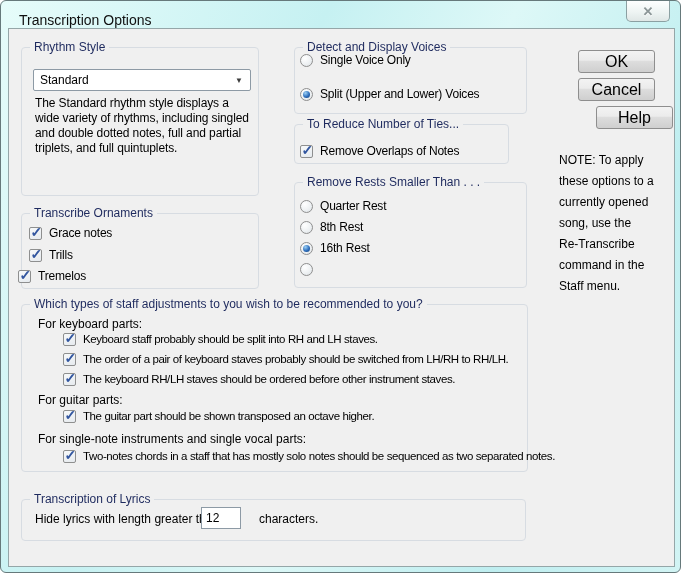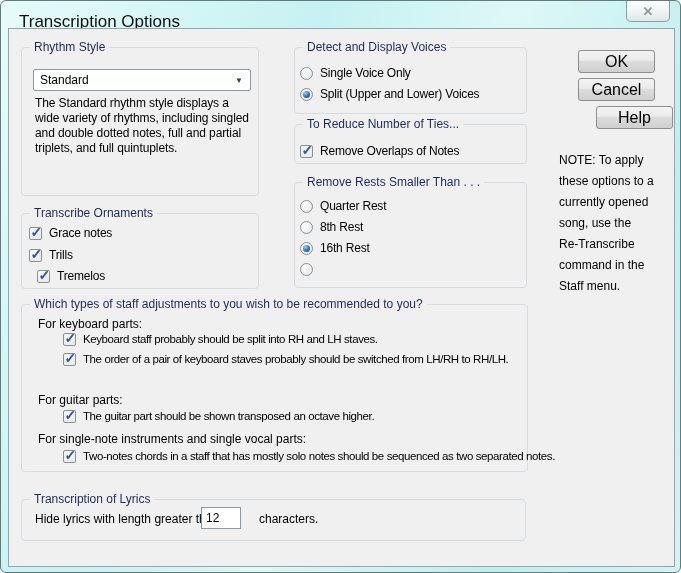--- a/index.html
+++ b/index.html
@@ -5,21 +5,21 @@
   html,body { margin:0; padding:0; background:#ffffff; }
   * { box-sizing:border-box; }
   .window {
     position:relative; width:681px; height:573px;
     font-family:"Liberation Sans", sans-serif; font-size:12px; color:#000;
     border:1px solid #66797b; border-radius:6px;
     background:linear-gradient(115deg,#e6fcfa 0%,#c6f1f2 35%,#ddf8f7 55%,#bfeef0 80%,#d2f4f4 100%);
     overflow:hidden;
   }
   .titlebar { position:absolute; left:0; top:0; width:100%; height:27px; }
-  .window-title { position:absolute; left:18px; top:11px; font-size:17px; color:#101010; white-space:nowrap; }
+  .window-title { position:absolute; left:18px; top:11px; font-size:14px; color:#101010; white-space:nowrap; }
   .close-btn {
     position:absolute; left:625px; top:0; width:44px; height:21px;
     border:1px solid #8ba0a2; border-top:none; border-radius:0 0 5px 5px;
     background:linear-gradient(#fdffff, #eef4f3 55%, #dfe7e6);
     display:flex; align-items:center; justify-content:center; cursor:default;
   }
   .close-glyph { color:#8b9697; font-weight:bold; font-size:13px; line-height:1;
     text-shadow:0 1px 0 #ffffff; }
   .client {
     position:absolute; left:7px; top:27px; width:667px; height:539px;
@@ -105,38 +105,38 @@
       <span class="group-label">Transcribe Ornaments</span>
     </div>
     <div class="row" style="left:28px; top:224px;">
       <span class="checkbox checked"></span>
       <span>Grace notes</span>
     </div>
     <div class="row" style="left:28px; top:246px;">
       <span class="checkbox checked"></span>
       <span>Trills</span>
     </div>
-    <div class="row" style="left:36px; top:267px;">
+    <div class="row" style="left:17px; top:267px;">
       <span class="checkbox checked"></span>
       <span>Tremelos</span>
     </div>
 
     <div class="group" style="left:293px; top:46px; width:233px; height:67px;">
       <span class="group-label">Detect and Display Voices</span>
     </div>
-    <div class="row" style="left:299px; top:64px;">
+    <div class="row" style="left:299px; top:51px;">
       <span class="radio"></span>
       <span>Single Voice Only</span>
     </div>
     <div class="row" style="left:299px; top:85px;">
       <span class="radio selected"></span>
       <span>Split (Upper and Lower) Voices</span>
     </div>
 
-    <div class="group" style="left:293px; top:123px; width:233px; height:40px;">
+    <div class="group" style="left:293px; top:123px; width:215px; height:40px;">
       <span class="group-label">To Reduce Number of Ties...</span>
     </div>
     <div class="row" style="left:299px; top:142px;">
       <span class="checkbox checked"></span>
       <span>Remove Overlaps of Notes</span>
     </div>
 
     <div class="group" style="left:293px; top:181px; width:233px; height:106px;">
       <span class="group-label">Remove Rests Smaller Than . . .</span>
     </div>
@@ -175,20 +175,24 @@
     </div>
     <span class="text" style="left:37px; top:316px;">For keyboard parts:</span>
     <div class="row long" style="left:62px; top:330px;">
       <span class="checkbox checked"></span>
       <span>Keyboard staff probably should be split into RH and LH staves.</span>
     </div>
     <div class="row long" style="left:62px; top:350px;">
       <span class="checkbox checked"></span>
       <span>The order of a pair of keyboard staves probably should be switched from LH/RH to RH/LH.</span>
     </div>
+    <div class="row long" style="left:62px; top:370px;">
+      <span class="checkbox checked"></span>
+      <span>The keyboard RH/LH staves should be ordered before other instrument staves.</span>
+    </div>
     <span class="text" style="left:37px; top:392px;">For guitar parts:</span>
     <div class="row long" style="left:62px; top:407px;">
       <span class="checkbox checked"></span>
       <span>The guitar part should be shown transposed an octave higher.</span>
     </div>
     <span class="text" style="left:37px; top:431px;">For single-note instruments and single vocal parts:</span>
     <div class="row long" style="left:62px; top:447px;">
       <span class="checkbox checked"></span>
       <span>Two-notes chords in a staff that has mostly solo notes should be sequenced as two separated notes.</span>
     </div>

